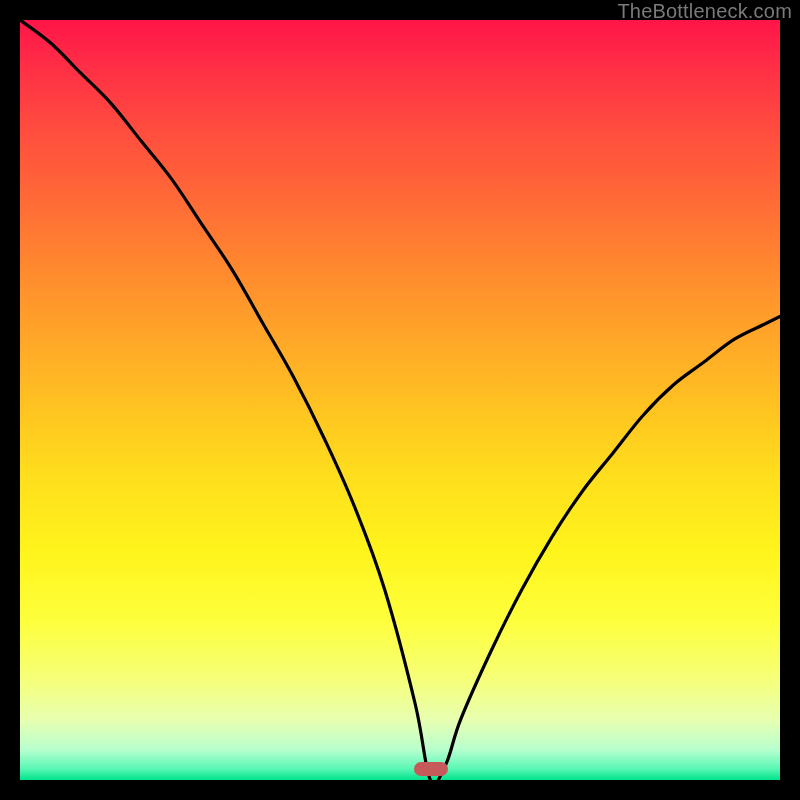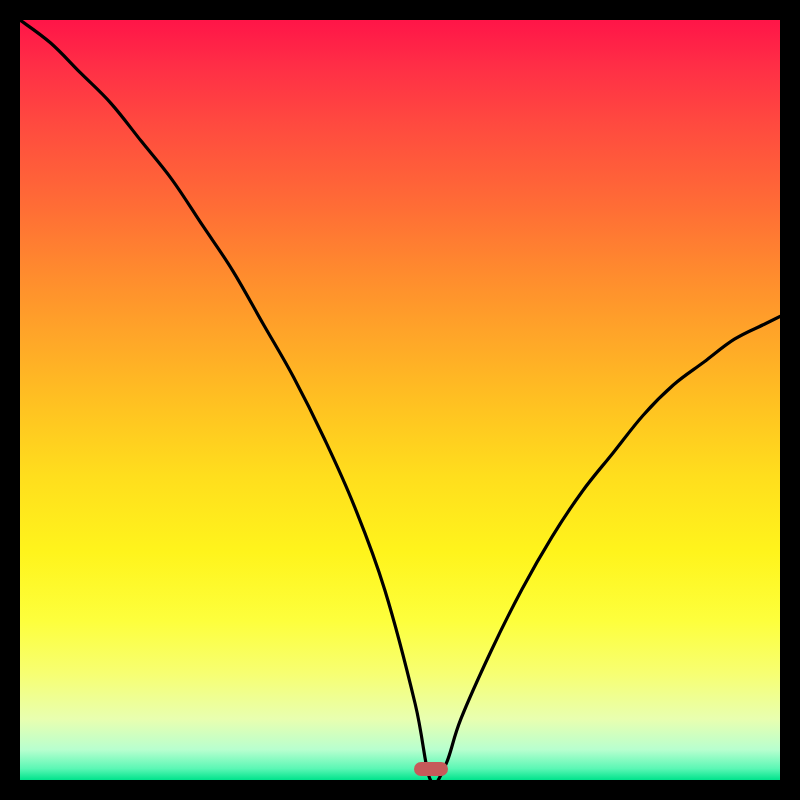--- a/index.html
+++ b/index.html
@@ -64,20 +64,21 @@
     font-size: 20px;
     letter-spacing: 0.2px;
     font-weight: 400;
   }
 </style>
 </head>
 <body>
 
 <div class="frame">
 
+  <div class="watermark">TheBottleneck.com</div>
 
   <div class="plot">
 
     <svg class="curve" viewBox="0 0 760 760" preserveAspectRatio="none">
       <path fill="none" stroke="#000" stroke-width="3.2" stroke-linecap="round" stroke-linejoin="round" d="M 0.00 0.00 C 5.47 4.10, 19.46 13.22, 30.40 22.80 C 41.34 32.38, 49.86 42.26, 60.80 53.20 C 71.74 64.14, 80.26 71.29, 91.20 83.60 C 102.14 95.91, 110.66 107.92, 121.60 121.60 C 132.54 135.28, 141.06 144.55, 152.00 159.60 C 162.94 174.65, 171.46 188.78, 182.40 205.20 C 193.34 221.62, 201.86 233.02, 212.80 250.80 C 223.74 268.58, 232.26 284.85, 243.20 304.00 C 254.14 323.15, 262.66 336.68, 273.60 357.20 C 284.54 377.72, 293.06 394.74, 304.00 418.00 C 314.94 441.26, 323.46 459.04, 334.40 486.40 C 345.34 513.76, 353.86 534.43, 364.80 570.00 C 375.74 605.57, 386.99 649.80, 395.20 684.00 C 403.41 718.20, 404.93 749.06, 410.40 760.00 C 415.87 770.94, 420.13 755.74, 425.60 744.80 C 431.07 733.86, 432.59 719.72, 440.80 699.20 C 449.01 678.68, 460.26 654.06, 471.20 630.80 C 482.14 607.54, 490.66 590.52, 501.60 570.00 C 512.54 549.48, 521.06 534.58, 532.00 516.80 C 542.94 499.02, 551.46 486.25, 562.40 471.20 C 573.34 456.15, 581.86 446.88, 592.80 433.20 C 603.74 419.52, 612.26 407.51, 623.20 395.20 C 634.14 382.89, 642.66 374.38, 653.60 364.80 C 664.54 355.22, 673.06 350.21, 684.00 342.00 C 694.94 333.79, 703.46 326.04, 714.40 319.20 C 725.34 312.36, 736.59 308.10, 744.80 304.00 C 753.01 299.90, 757.26 297.77, 760.00 296.40"></path>
     </svg>
 
     <div class="marker" style="left: 394.16px; top: 742.36px;"></div>
   </div>
 

